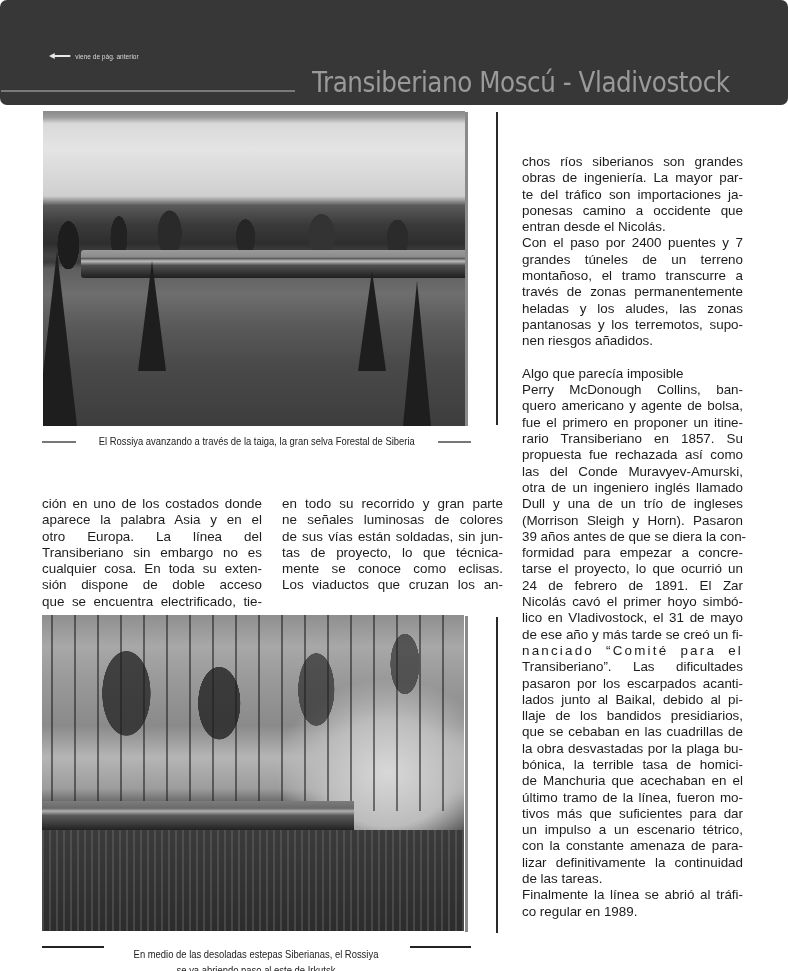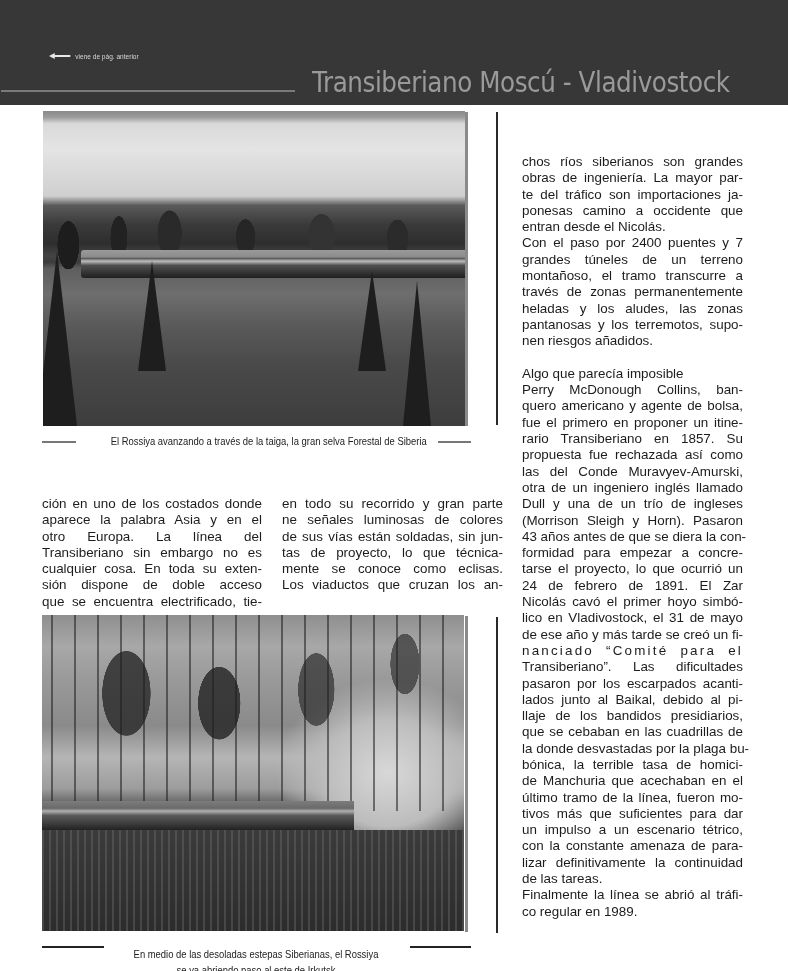--- a/index.html
+++ b/index.html
@@ -2,20 +2,21 @@
 <html><head>
   <meta charset="utf-8">
   <style>
     * { margin: 0; padding: 0; box-sizing: border-box; }
     html, body { width: 788px; height: 971px; overflow: hidden; background: #ffffff; }
     body { position: relative; font-family: "Liberation Sans", sans-serif; color: #1a1a1a; }
 
     .header {
       position: absolute; left: 0; top: 0; width: 788px; height: 105px;
       background: #373737;
+      border-radius: 7px;
     }
     .prev-link {
       position: absolute; left: 49px; top: 50px; height: 12px;
       display: flex; align-items: center; gap: 6px;
       color: #d6d6d6; font-family: "Liberation Sans", sans-serif; font-size: 8px;
       transform: scaleX(0.82); transform-origin: left center;
     }
     .prev-arrow { position: relative; width: 26px; height: 10px; }
     .prev-arrow::before {
       content: ""; position: absolute; left: 0; top: 2px;
@@ -136,21 +137,21 @@
   <div class="p1-fir" style="left:95px; top:150px;"></div>
   <div class="p1-fir" style="left:315px; top:160px; border-bottom-width:100px;"></div>
   <div class="p1-fir" style="left:-6px; top:140px; border-bottom-width:175px; border-left-width:20px; border-right-width:20px;"></div>
   <div class="p1-fir" style="left:360px; top:170px; border-bottom-width:145px;"></div>
 </div>
 <div class="photo-edge" style="left:465px; top:112px; width:3px; height:314px;"></div>
 
 <div class="vrule" style="left:496px; top:112px; height:313px;"></div>
 
 <div class="crule" style="left:42px; top:441px; width:34px;"></div>
-<div class="caption" style="left:76px; top:433px; width:354px;">
+<div class="caption" style="left:64px; top:433px; width:354px;">
   <span class="caption-inner">El Rossiya avanzando a través de la taiga, la gran selva Forestal de Siberia</span>
 </div>
 <div class="crule" style="left:438px; top:441px; width:33px;"></div>
 
 <div class="col" style="left:42px; top:496px; width:220px;">
   <span class="line">ción en uno  de los costados donde</span>
   <span class="line">aparece la   palabra  Asia  y en el</span>
   <span class="line">otro     Europa.     La  línea  del</span>
   <span class="line">Transiberiano sin embargo no es</span>
   <span class="line">cualquier cosa.  En  toda  su exten-</span>
@@ -204,34 +205,34 @@
 
   <span class="line">Perry   McDonough Collins,   ban-</span>
   <span class="line">quero americano y agente de bolsa,</span>
   <span class="line">fue el primero en  proponer un itine-</span>
   <span class="line">rario  Transiberiano  en  1857.    Su</span>
   <span class="line">propuesta fue rechazada así como</span>
   <span class="line">las  del  Conde  Muravyev-Amurski,</span>
   <span class="line">otra de un ingeniero inglés llamado</span>
   <span class="line">Dull  y  una  de  un  trío  de  ingleses</span>
   <span class="line">(Morrison Sleigh y Horn).  Pasaron</span>
-  <span class="line">43 años antes de que se diera la con-</span>
+  <span class="line">39 años antes de que se diera la con-</span>
   <span class="line">formidad para   empezar a concre-</span>
   <span class="line">tarse el proyecto, lo que ocurrió un</span>
   <span class="line">24  de  febrero  de  1891.    El  Zar</span>
   <span class="line">Nicolás cavó el primer hoyo simbó-</span>
   <span class="line">lico en Vladivostock, el 31 de mayo</span>
   <span class="line">de ese año y más tarde se creó un fi-</span>
   <span class="line" style="letter-spacing:2.2px;">nanciado  “Comité  para  el</span>
   <span class="line">Transiberiano”.     Las dificultades</span>
   <span class="line">pasaron por los escarpados acanti-</span>
   <span class="line">lados junto al Baikal,  debido  al pi-</span>
   <span class="line">llaje  de  los  bandidos  presidiarios,</span>
   <span class="line">que se cebaban en las cuadrillas de</span>
-  <span class="line">la donde desvastadas por la  plaga bu-</span>
+  <span class="line">la obra desvastadas por la  plaga bu-</span>
   <span class="line">bónica,   la terrible tasa de homici-</span>
   <span class="line">de Manchuria que acechaban en el</span>
   <span class="line">último tramo de la línea, fueron mo-</span>
   <span class="line">tivos más que suficientes   para dar</span>
   <span class="line">un  impulso  a  un  escenario  tétrico,</span>
   <span class="line">con la constante amenaza de para-</span>
   <span class="line">lizar definitivamente la continuidad</span>
   <span class="line last">de las tareas.</span>
 
   <span class="line">Finalmente la línea se abrió al tráfi-</span>

